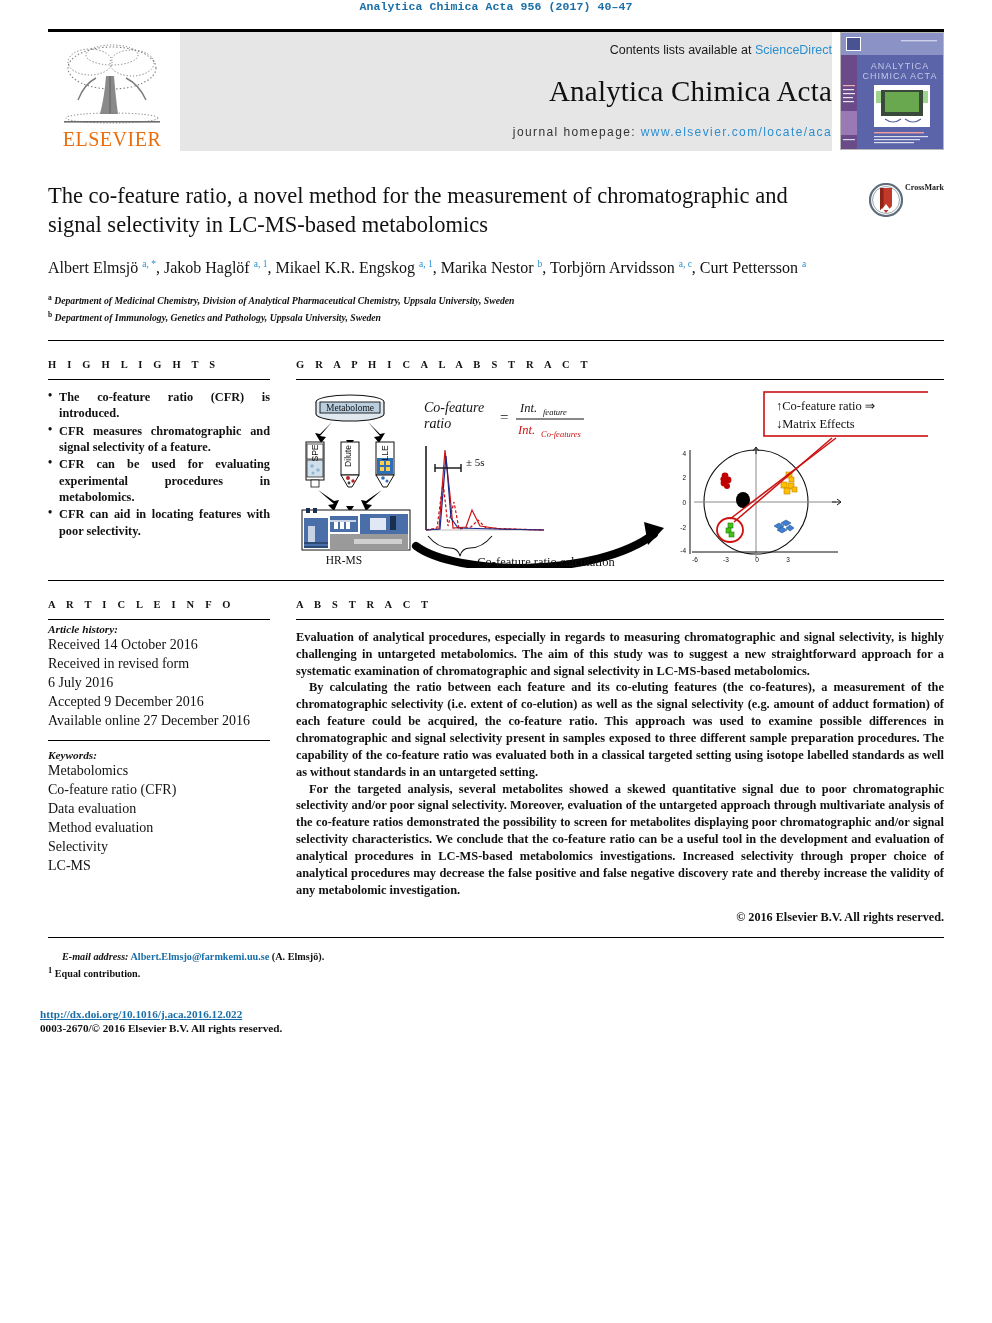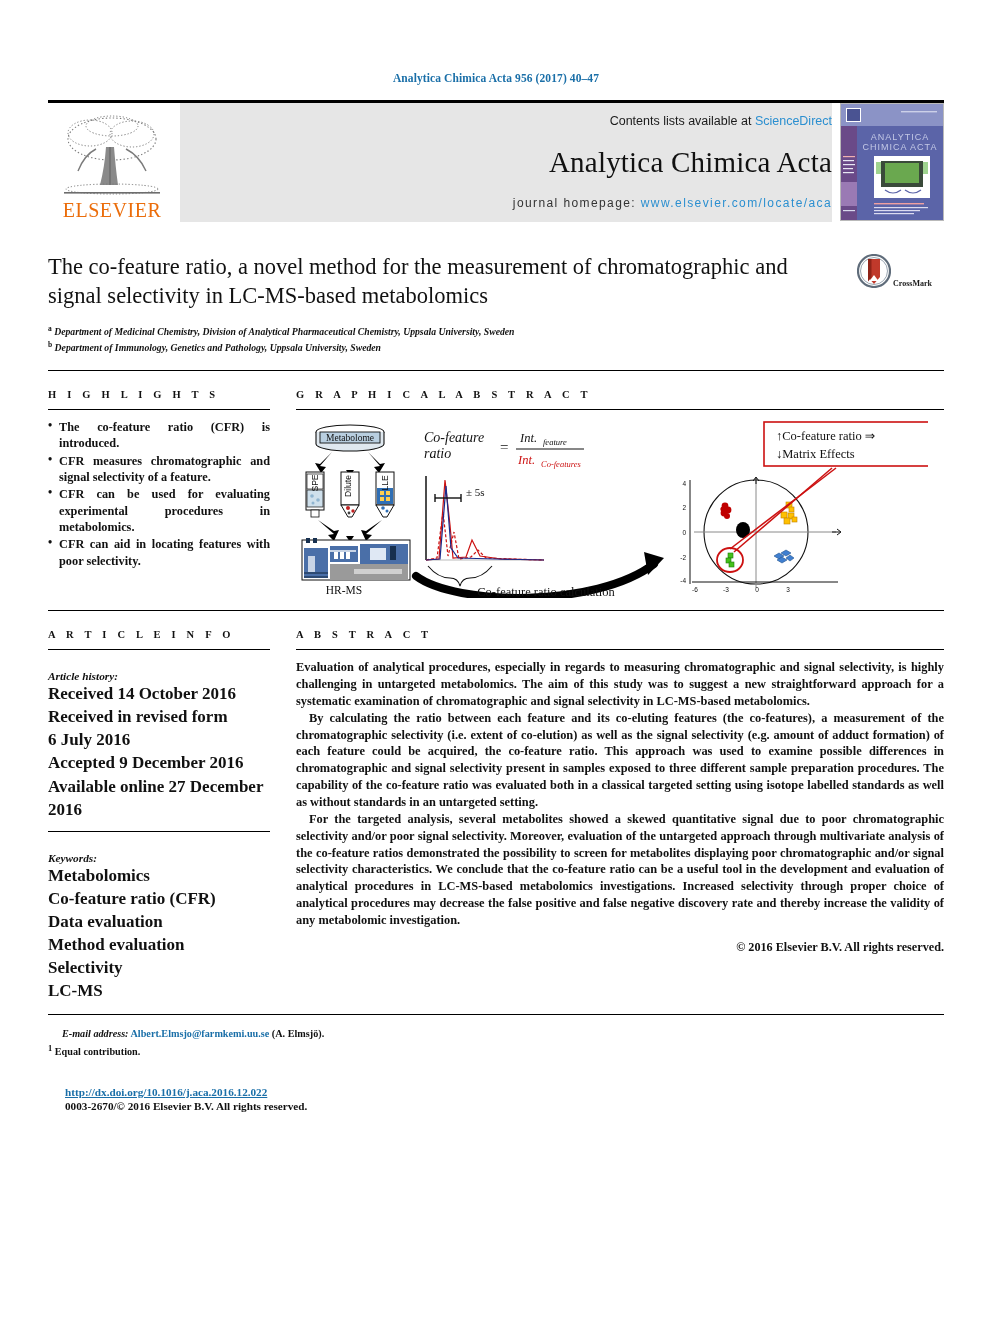--- a/index.html
+++ b/index.html
@@ -11,25 +11,24 @@
     font-family: "Liberation Serif", "DejaVu Serif", serif;
     color: #000000;
     position: relative;
     overflow: hidden;
   }
 
   
   .running-head {
     text-align: center;
     color: #1a6fa8;
-    font-family: Liberation Serif, serif;
+    font-family: Liberation Mono, monospace;
     font-weight: bold;
     font-size: 11.5px;
     letter-spacing: .1px;
-    padding-top: 72px;
   }
 
   
   .masthead-wrap {
     margin: 16px 48px 0 48px;
     border-top: 3px solid #000;
     padding-top: 0;
     display: flex;
     align-items: stretch;
     height: 122px;
@@ -100,22 +99,22 @@
     font-family: "Liberation Serif", serif;
     font-size: 22.5px;
     line-height: 1.3;
     font-weight: normal;
     color: #111;
     margin: 0;
     max-width: 770px;
   }
   .crossmark {
     position: absolute;
-    right: 12px; top: 2px;
-    display: flex; align-items: flex-end; gap: 2px;
+    right: 0; top: 2px;
+    display: flex; align-items: flex-start; gap: 2px;
   }
   .crossmark-label {
     font-family: "Liberation Serif", serif;
     font-size: 8px;
     font-weight: bold;
     color: #1a1a1a;
   }
   .authors {
     font-family: "Liberation Serif", serif;
     font-size: 16px;
@@ -178,32 +177,32 @@
 
   
   .ga-figure {
     margin-top: 10px;
     width: 100%;
     height: 178px;
     position: relative;
   }
 
   
-  .ai-block { margin-top: 20px; }
+  .ai-block { margin-top: 3px; }
   .ai-label {
     font-family: "Liberation Serif", serif;
     font-style: italic;
     font-weight: bold;
     font-size: 11.3px;
     color: #111;
   }
   .ai-line {
     font-family: "Liberation Serif", serif;
-    font-size: 17px;
-    font-weight: bold;
+    font-size: 14px;
+    font-weight: normal;
     line-height: 1.36;
     color: #111;
   }
   .ai-rule { border-top: 1px solid #000; margin: 10px 0 8px 0; }
 
   
   .abstract-body { margin-top: 9px; }
   .abstract-body p {
     font-family: "Liberation Serif", serif;
     font-size: 12.4px;
@@ -231,21 +230,21 @@
   .fn {
     font-family: "Liberation Serif", serif;
     font-size: 10.2px;
     font-weight: bold;
     line-height: 1.42;
     text-align: justify;
     color: #111;
   }
   .fn .em { font-style: italic; }
   .fn a, .link { color: #1a6fa8; text-decoration: none; }
-  .footer-block { margin: 26px 48px 0 65px; }
+  .footer-block { margin: 26px 48px 0 40px; }
   .doi {
     font-family: "Liberation Serif", serif;
     font-size: 11.2px;
     font-weight: bold;
     color: #1a6fa8;
     text-decoration: underline;
     display: block;
   }
   .issn {
     font-family: "Liberation Serif", serif;
@@ -329,20 +328,21 @@
     <svg width="34" height="34" viewBox="0 0 34 34">
       <circle cx="17" cy="17" r="16" fill="#ffffff" stroke="#5f6c7a" stroke-width="2.2"></circle>
       <circle cx="17" cy="17" r="13.5" fill="#ffffff" stroke="#9aa6b2" stroke-width="1"></circle>
       <path d="M11 5 h12 v18 l-6 7 l-6 -7 Z" fill="#c0392b"></path>
       <path d="M11 5 h3.5 v18.5 l-3.5 4 Z" fill="#8e2318"></path>
       <path d="M17 21 l4.5 6 h-9 Z" fill="#ffffff"></path>
     </svg>
     <span class="crossmark-label">CrossMark</span>
   </div>
 
+  <div class="authors">Albert Elmsjö <sup>a, *</sup>, Jakob Haglöf <sup>a, 1</sup>, Mikael K.R. Engskog <sup>a, 1</sup>, Marika Nestor <sup>b</sup>, Torbjörn Arvidsson <sup>a, c</sup>, Curt Pettersson <sup>a</sup></div>
 
   <div class="affils">
     <div class="affil">
       <sup>a</sup>
       <span>Department of Medicinal Chemistry, Division of Analytical Pharmaceutical Chemistry, Uppsala University, Sweden</span>
     </div>
     <div class="affil">
       <sup>b</sup>
       <span>Department of Immunology, Genetics and Pathology, Uppsala University, Sweden</span>
     </div>

